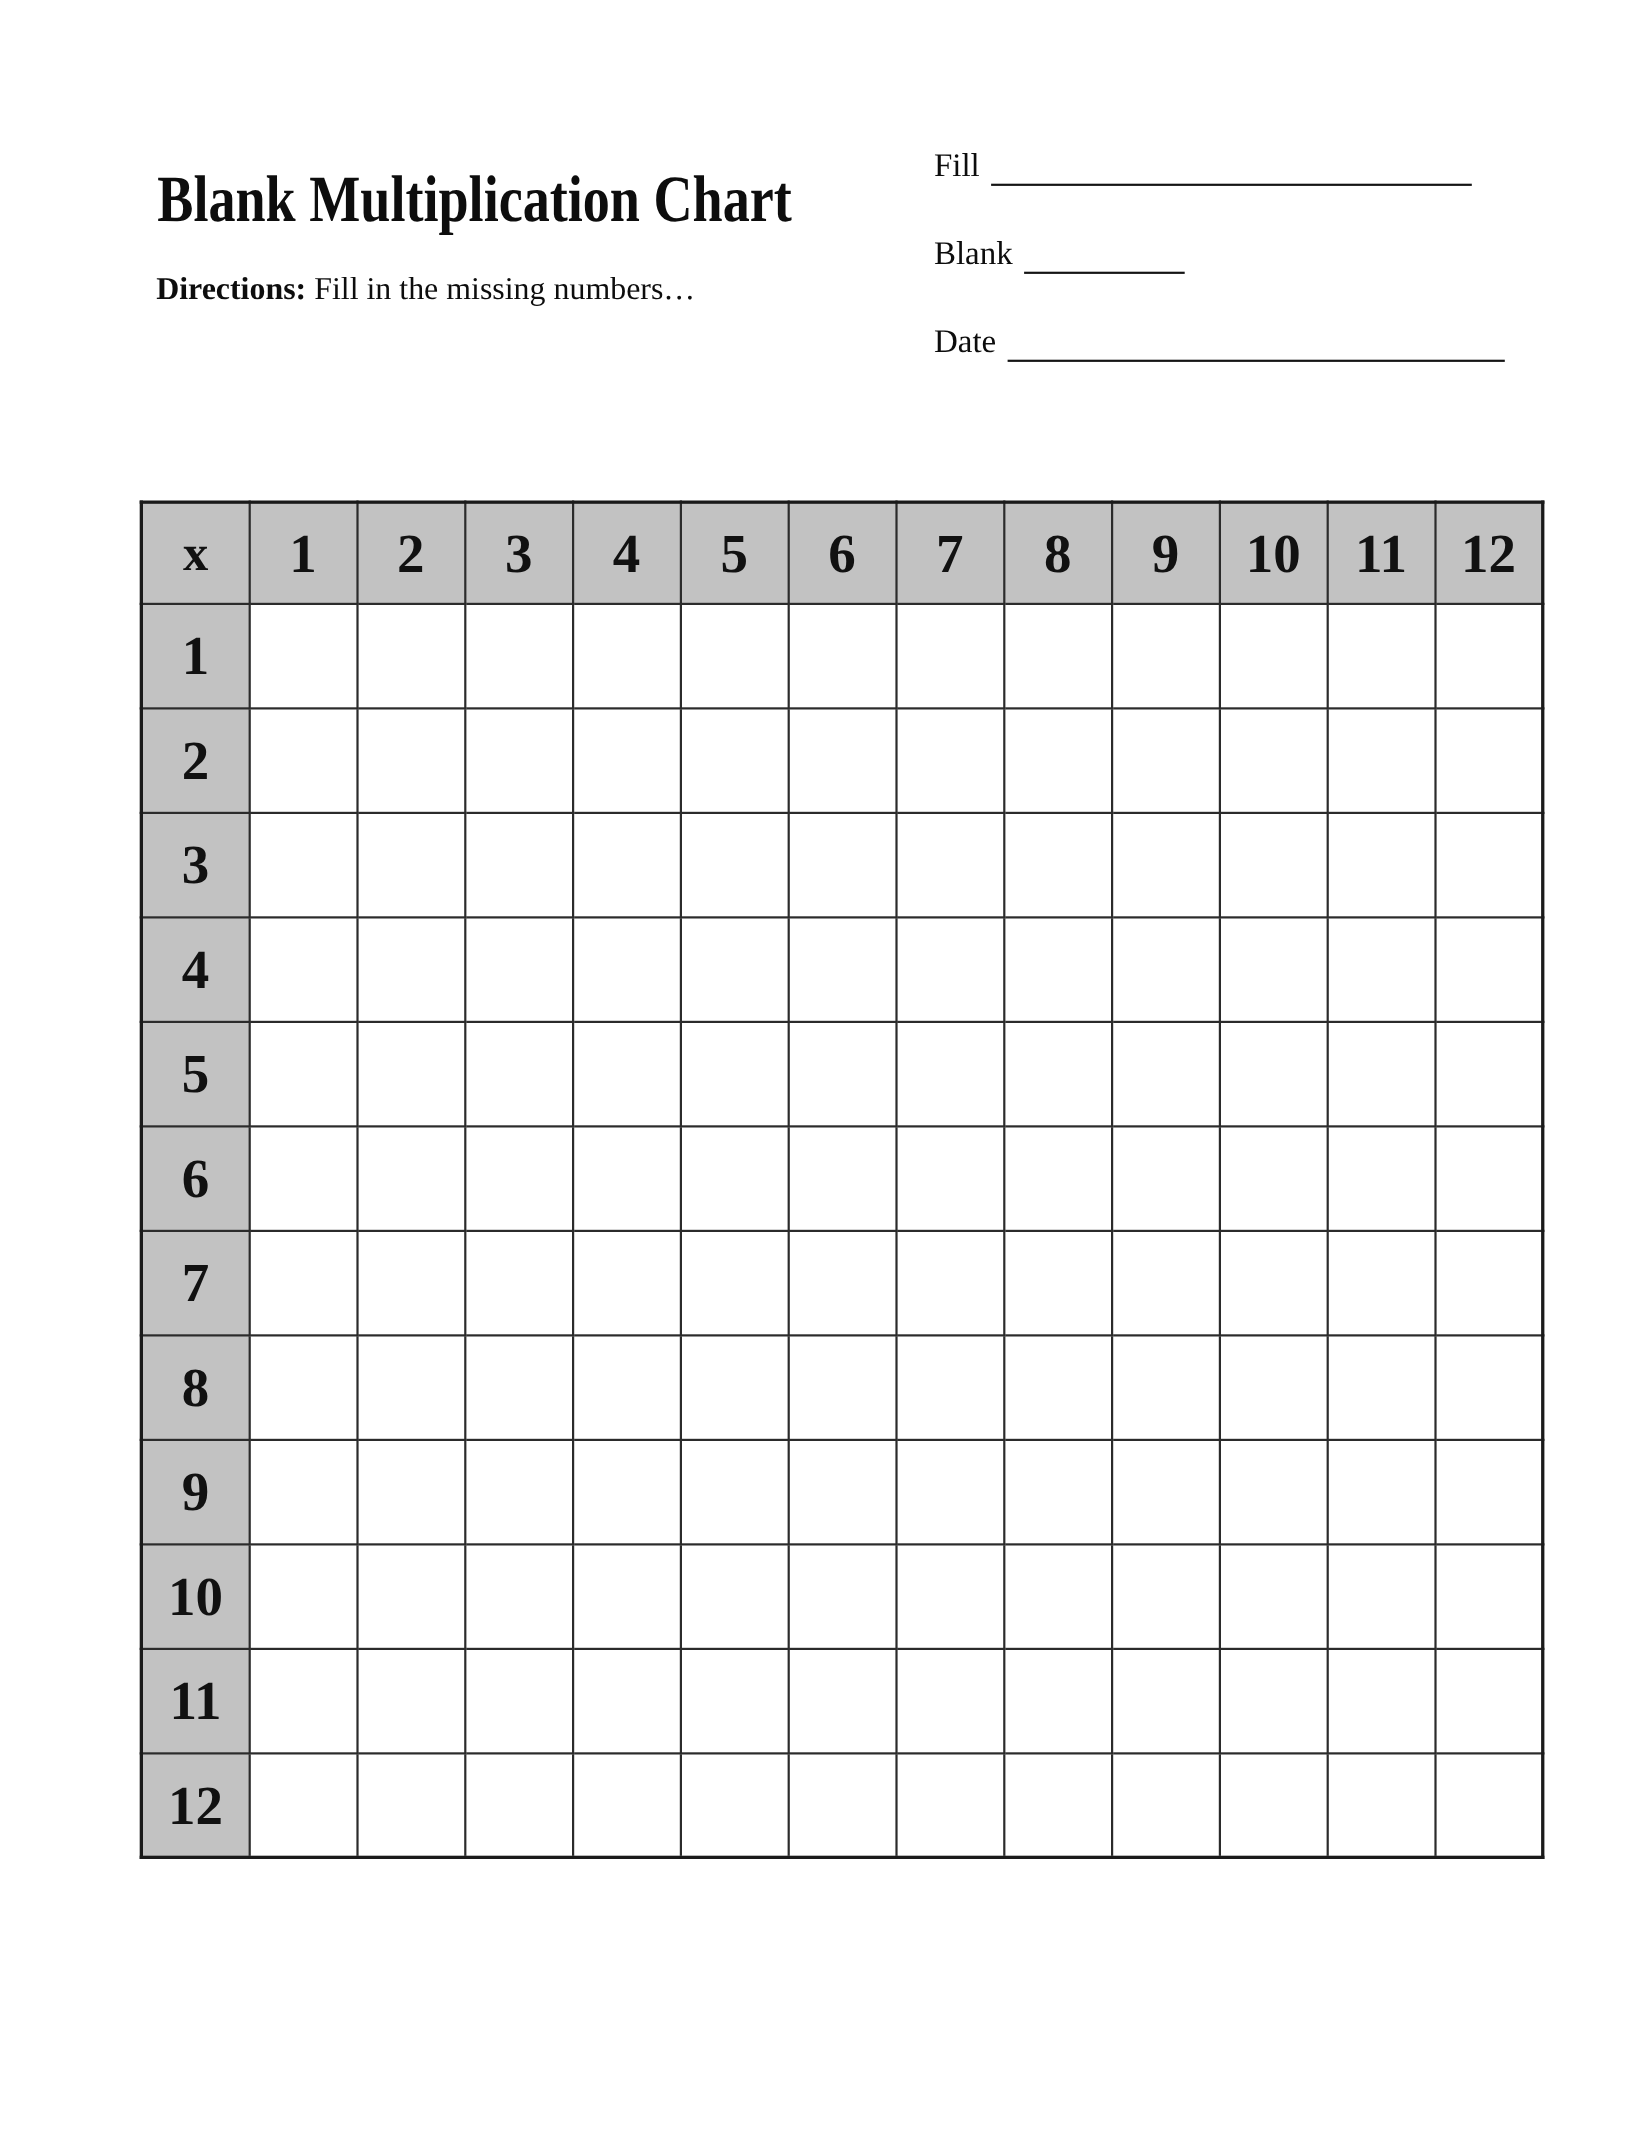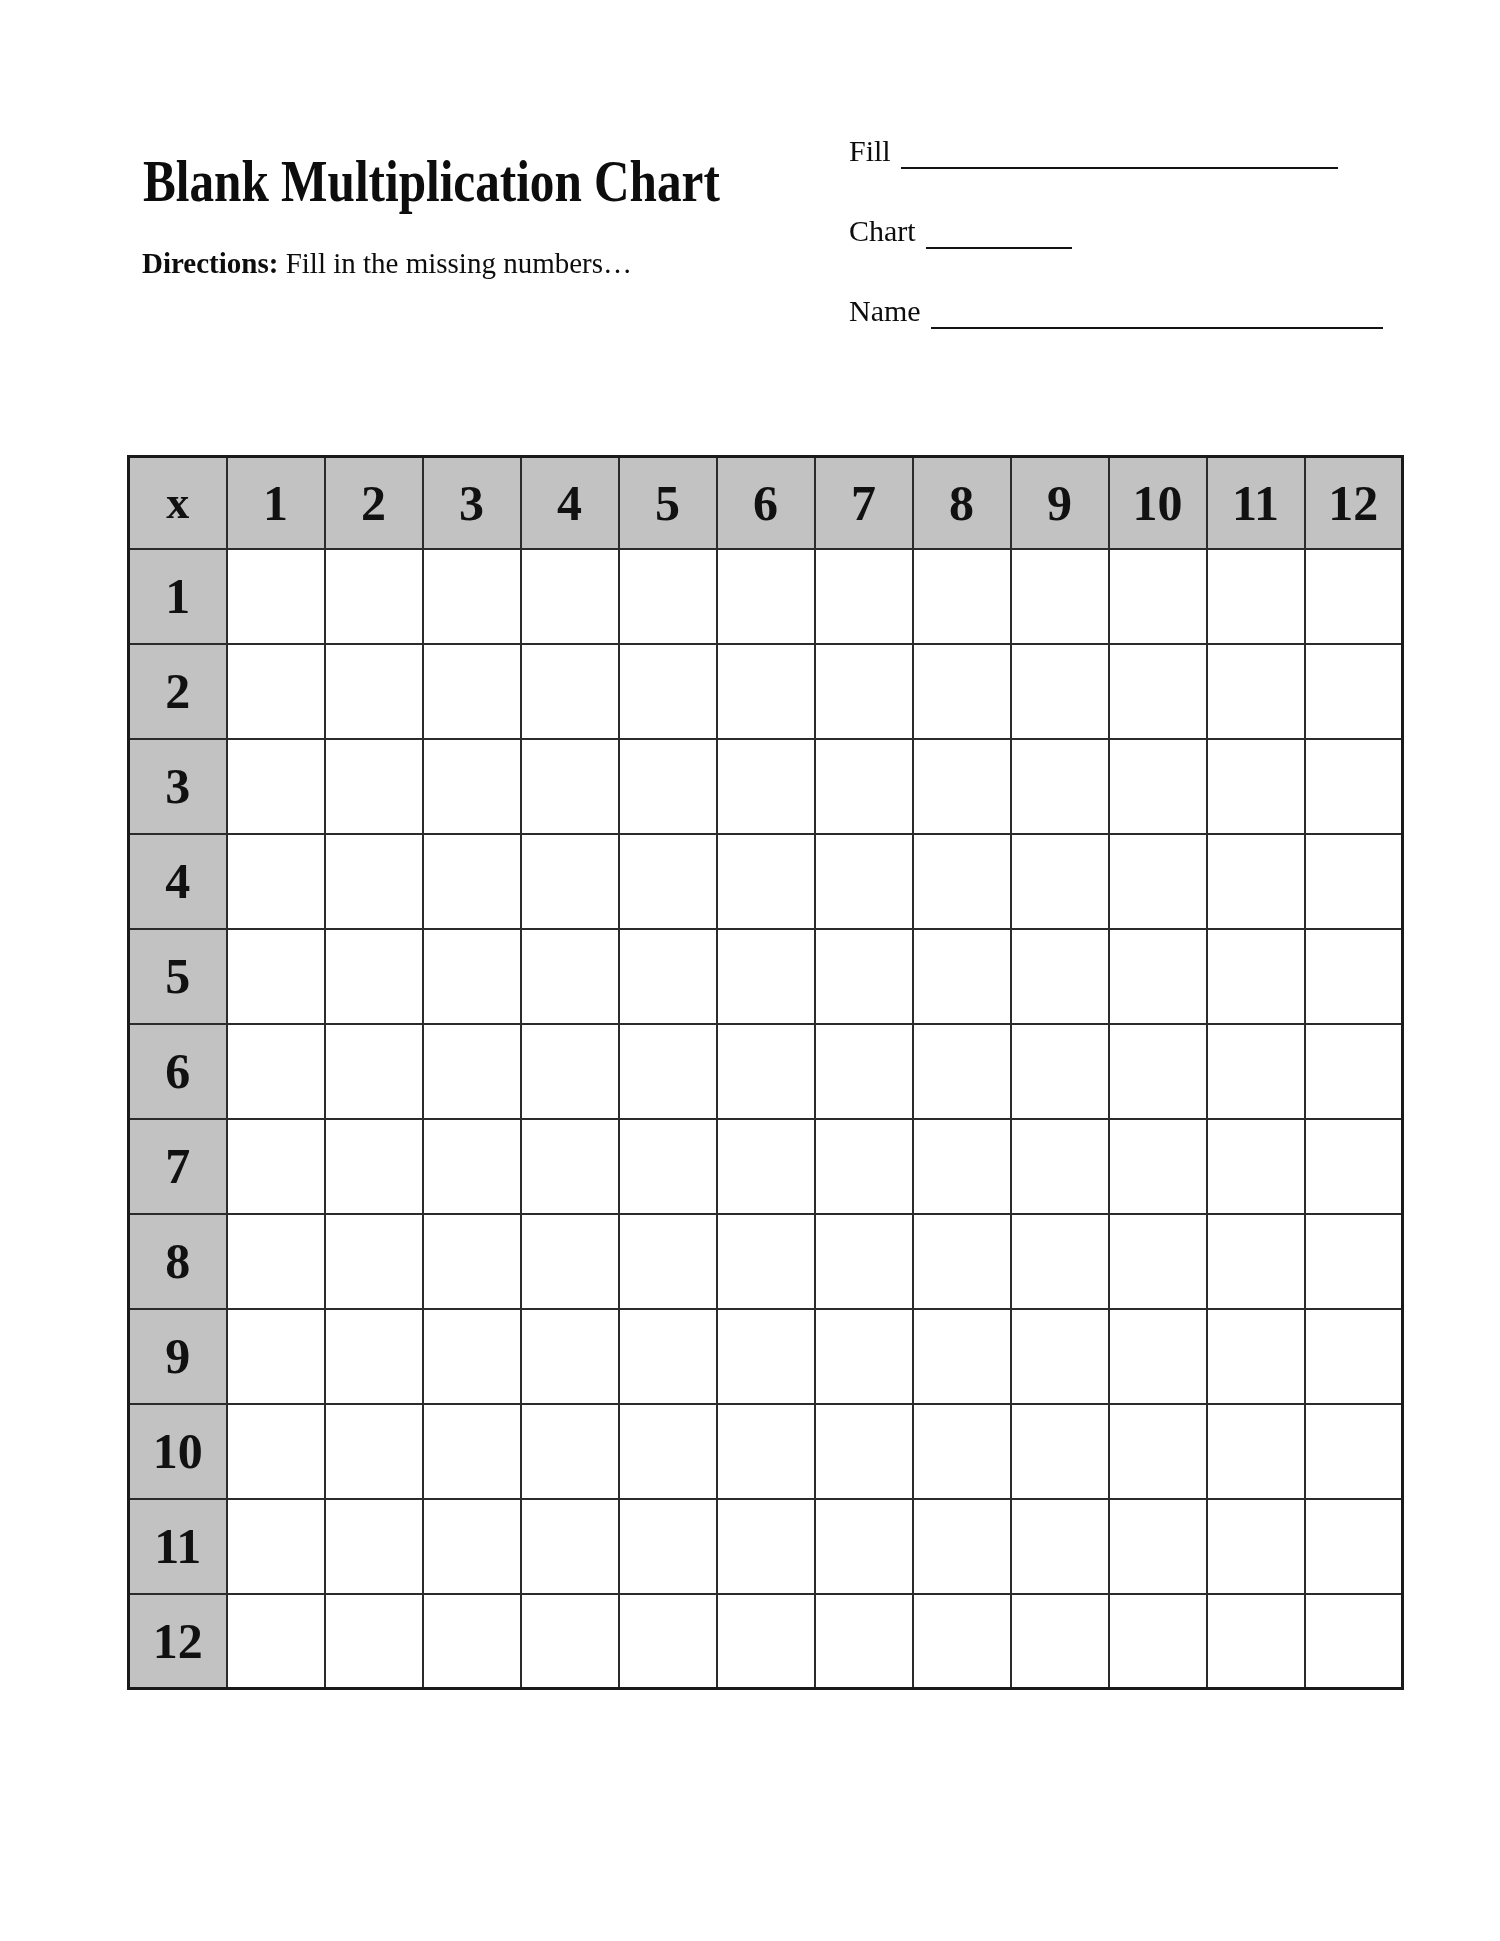--- a/index.html
+++ b/index.html
@@ -104,25 +104,25 @@
 
 <h1 class="doc-title">Blank Multiplication Chart</h1>
 
 <p class="directions"><span class="dir-label">Directions:</span><span> Fill in the missing numbers…</span></p>
 
 <div class="field-row name">
   <span>Fill</span><span class="field-line name-line"></span>
 </div>
 
 <div class="field-row period">
-  <span>Chart</span><span class="field-line period-line"></span>
+  <span>Blank</span><span class="field-line period-line"></span>
 </div>
 
 <div class="field-row date">
-  <span>Name</span><span class="field-line date-line"></span>
+  <span>Date</span><span class="field-line date-line"></span>
 </div>
 
 <div class="grid-wrap">
   <table class="mult-grid">
     <thead>
       <tr>
         <th class="corner-cell" style="background: rgb(194, 194, 194);">x</th>
 
       <th class="col-head" style="background: rgb(194, 194, 194);">1</th>
           <th class="col-head" style="background: rgb(194, 194, 194);">2</th>

